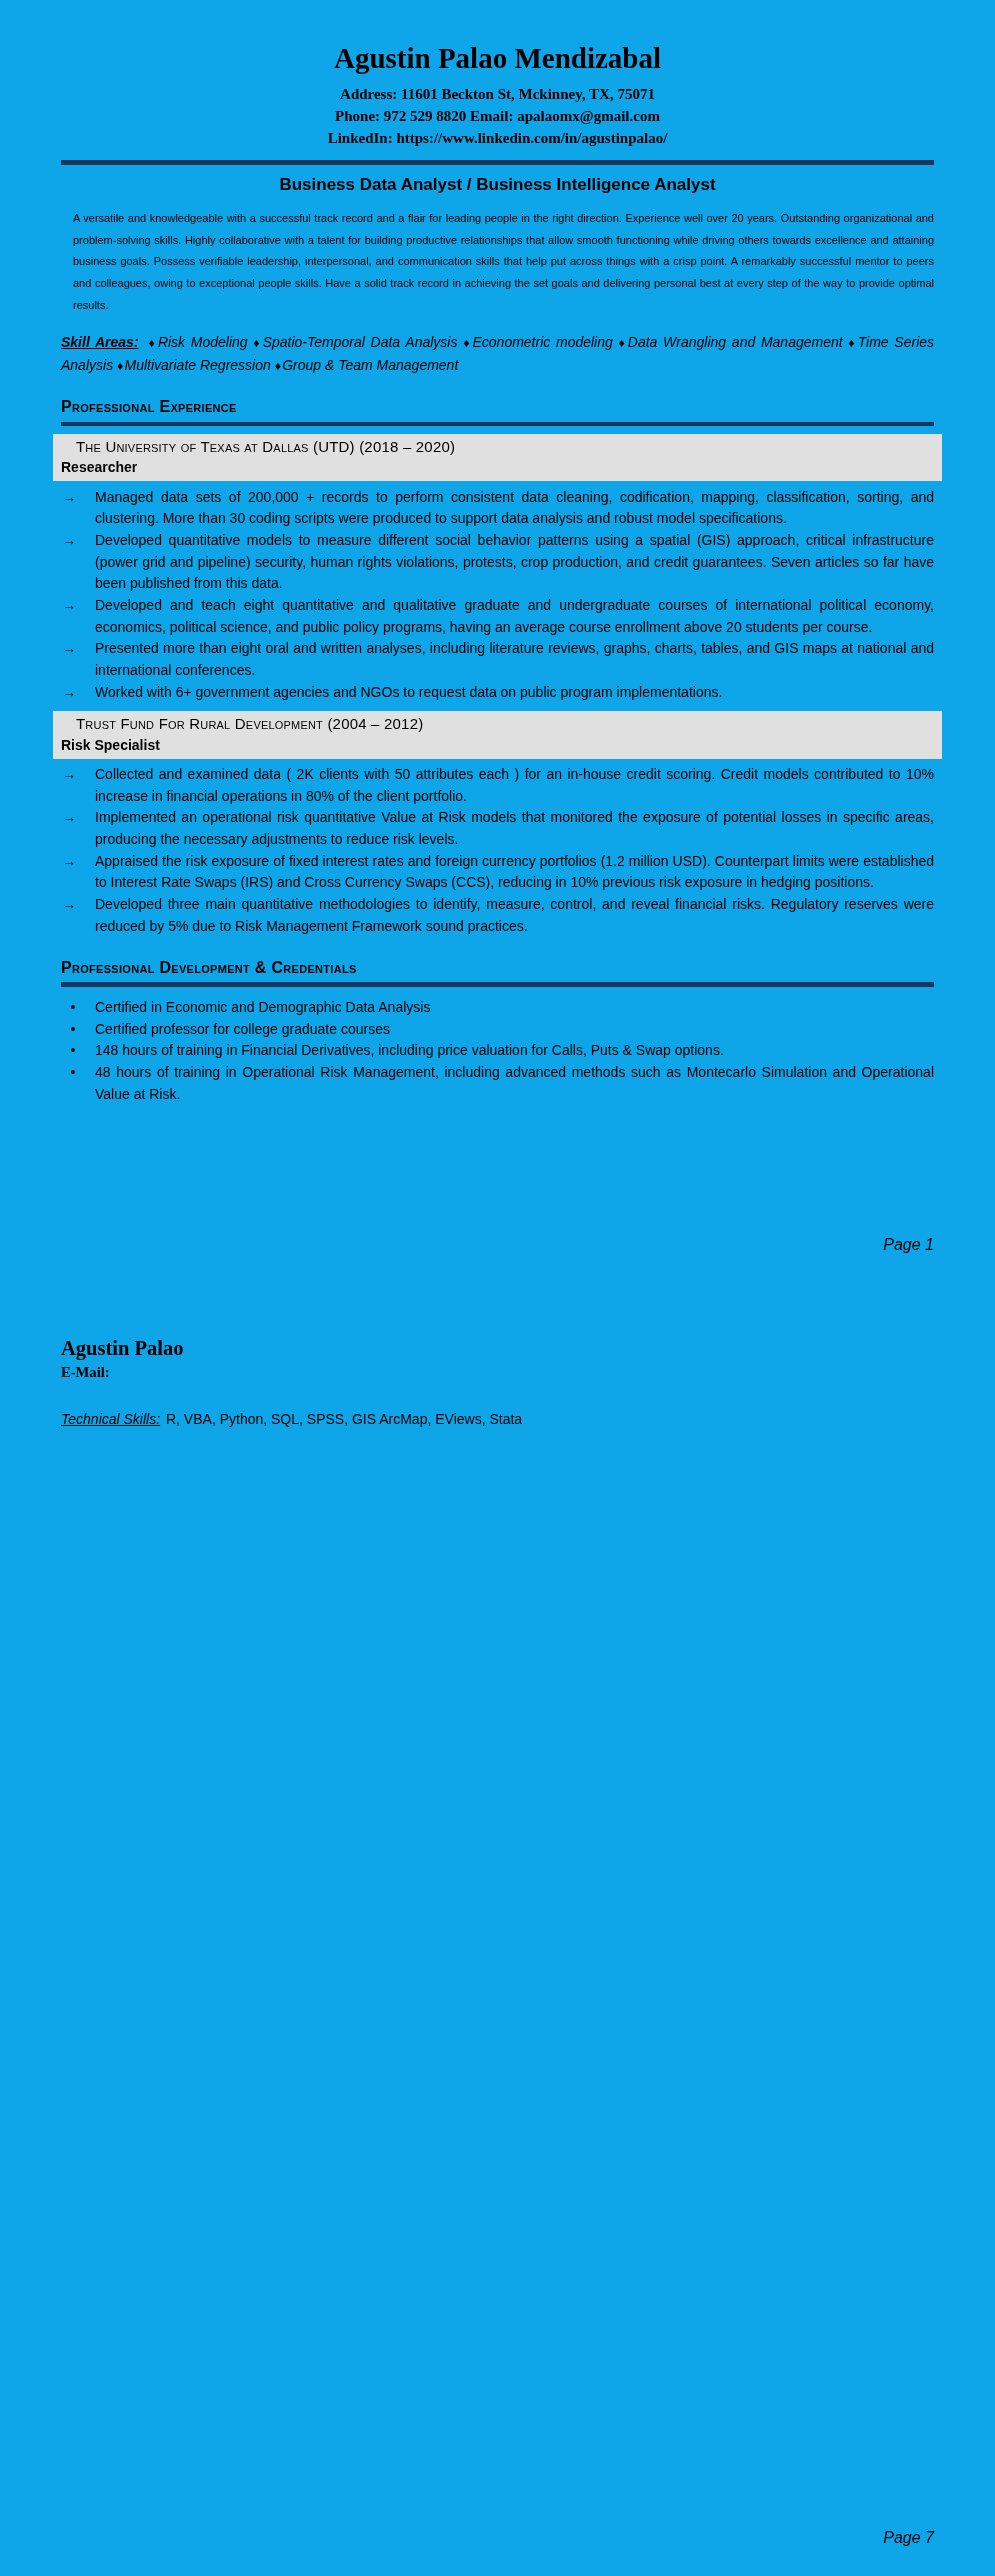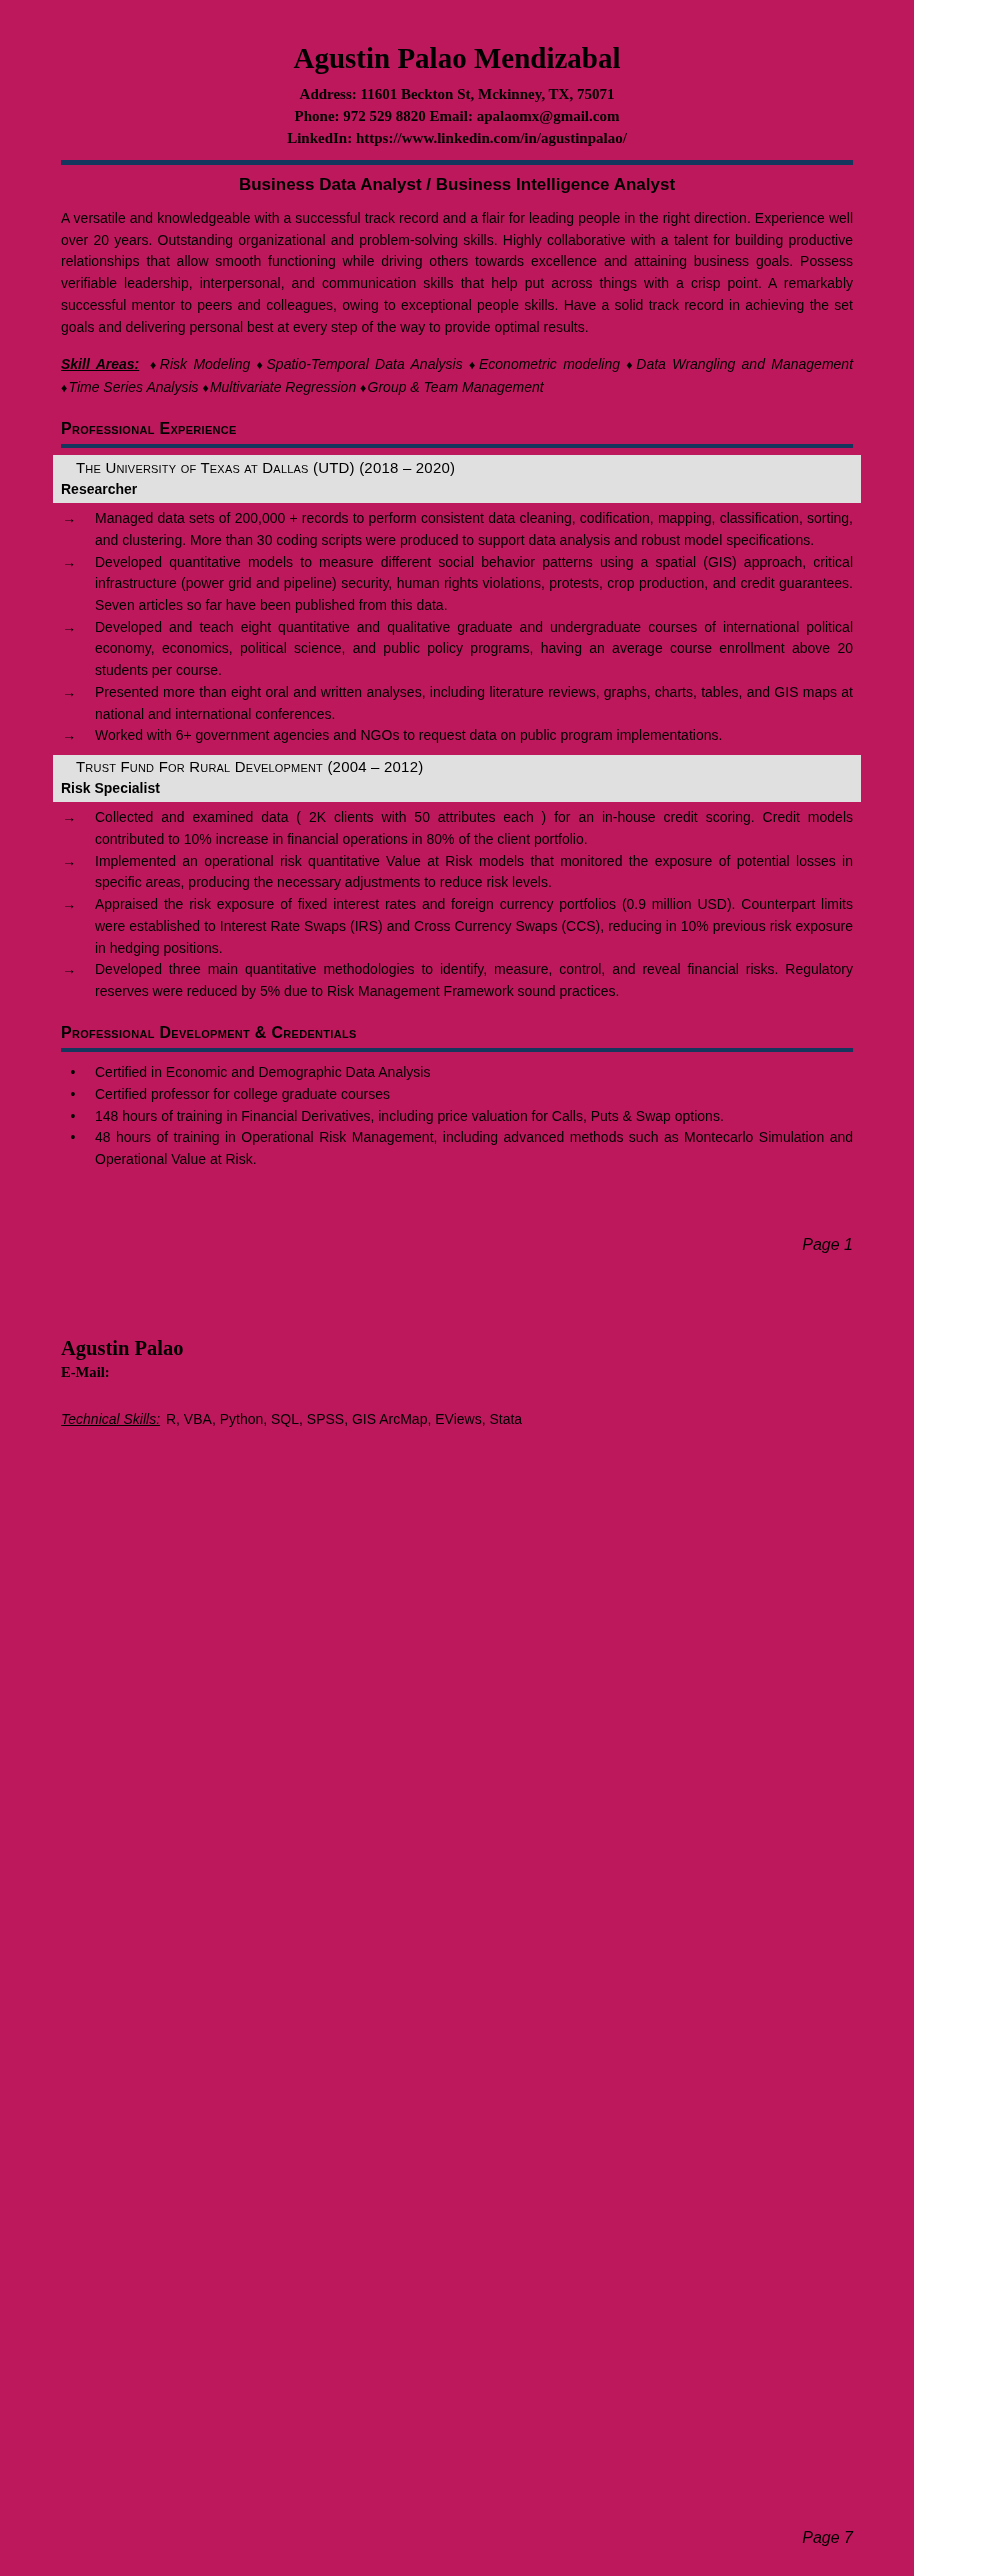--- a/index.html
+++ b/index.html
@@ -11,25 +11,25 @@
     height: 2576px;
     background: #ffffff;
     color: #000000;
     font-family: "Liberation Sans", sans-serif;
     overflow: hidden;
   }
 
   .page {
     position: absolute;
     left: 0;
-    width: 914px;
+    width: 995px;
     height: 1288px;
     padding: 0 61px;
     box-sizing: border-box;
-    background: #be185d;
+    background: #0ea5e9;
   }
   .page--one { top: 0; }
   .page--two { top: 1288px; }
 
   
   .resume-header {
     text-align: center;
     padding-top: 41px;
     font-family: "Liberation Serif", serif;
     font-weight: bold;
@@ -54,22 +54,22 @@
 
   .job-title {
     margin: 9.4px 0 0 0;
     text-align: center;
     font-size: 17px;
     line-height: 21px;
     font-weight: bold;
   }
 
   .summary {
-    margin: 13px 0 0 0;
-    font-size: 14px;
+    margin: 13px 0 0 12px;
+    font-size: 11px;
     line-height: 21.7px;
     text-align: justify;
   }
 
   .skills {
     margin: 14.6px 0 0 0;
     font-size: 14px;
     line-height: 22px;
     font-style: italic;
     text-align: justify;
@@ -234,21 +234,21 @@
             <span class="bullet-text">Collected and examined data ( 2K clients with 50 attributes each ) for an in-house credit scoring. Credit models contributed to 10% increase in financial operations in 80% of the client portfolio.</span>
           </div>
 
           <div class="bullet-row">
             <span class="bullet-marker">→</span>
             <span class="bullet-text">Implemented an operational risk quantitative Value at Risk models that monitored the exposure of potential losses in specific areas, producing the necessary adjustments to reduce risk levels.</span>
           </div>
 
           <div class="bullet-row">
             <span class="bullet-marker">→</span>
-            <span class="bullet-text">Appraised the risk exposure of fixed interest rates and foreign currency portfolios (0.9 million USD). Counterpart limits were established to Interest Rate Swaps (IRS) and Cross Currency Swaps (CCS), reducing in 10% previous risk exposure in hedging positions.</span>
+            <span class="bullet-text">Appraised the risk exposure of fixed interest rates and foreign currency portfolios (1.2 million USD). Counterpart limits were established to Interest Rate Swaps (IRS) and Cross Currency Swaps (CCS), reducing in 10% previous risk exposure in hedging positions.</span>
           </div>
 
           <div class="bullet-row">
             <span class="bullet-marker">→</span>
             <span class="bullet-text">Developed three main quantitative methodologies to identify, measure, control, and reveal financial risks. Regulatory reserves were reduced by 5% due to Risk Management Framework sound practices.</span>
           </div>
          </div>
     </div>
 
     <h3 class="section-heading">Professional Development &amp; Credentials</h3>

